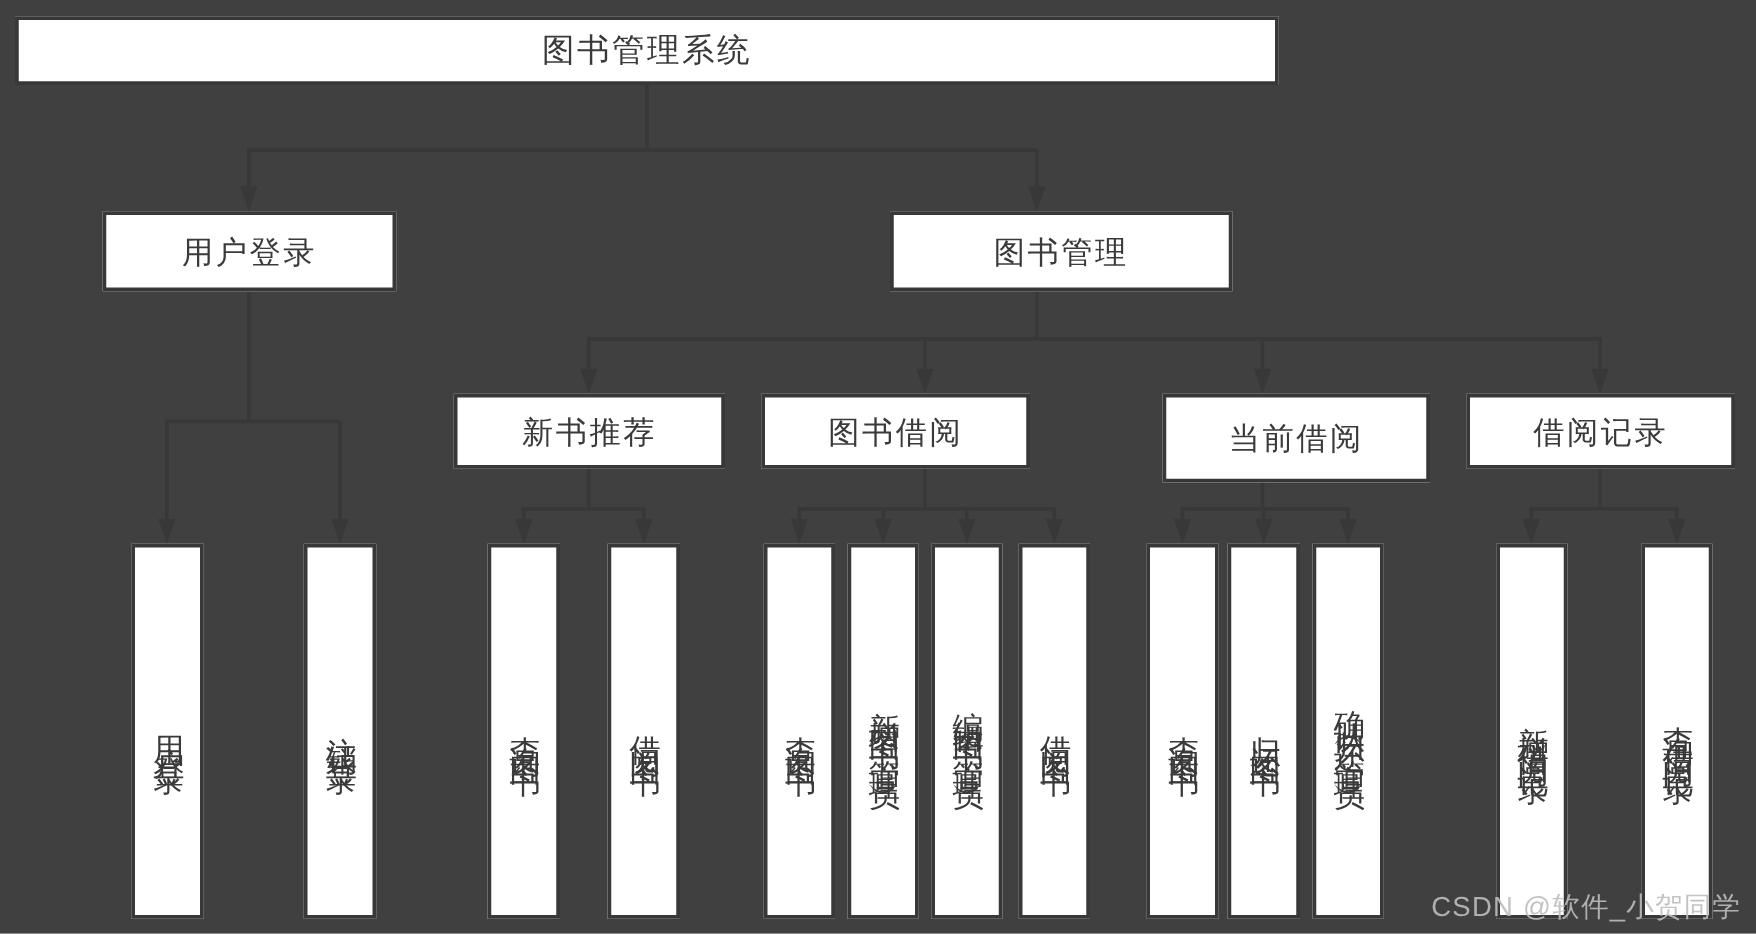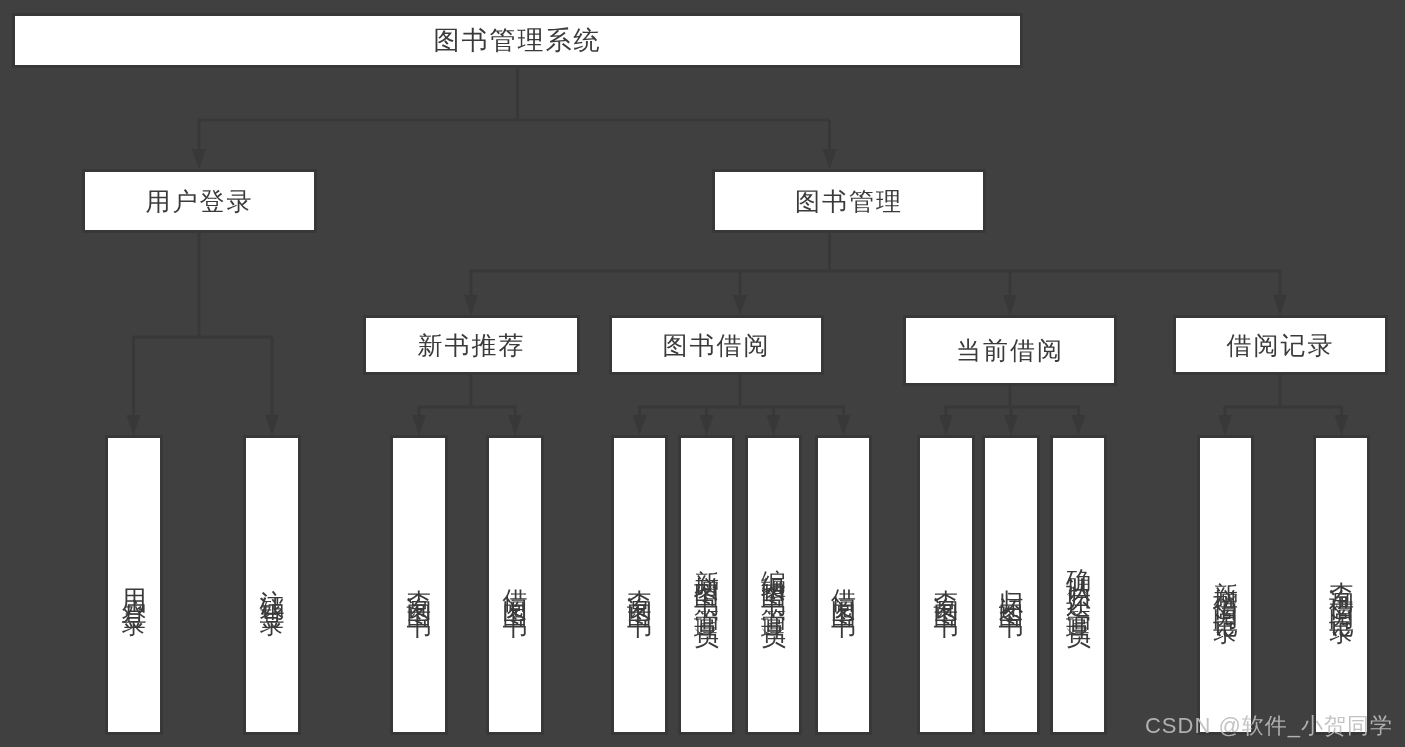--- a/index.html
+++ b/index.html
@@ -143,21 +143,21 @@
   <div class="box" style="left:712px; top:169px; width:274px; height:64px;">
     <span class="lbl">图书管理</span>
   </div>
 
   <div class="box" style="left:363px; top:315px; width:217px; height:60px;">
     <span class="lbl">新书推荐</span>
   </div>
   <div class="box" style="left:609px; top:315px; width:215px; height:60px;">
     <span class="lbl">图书借阅</span>
   </div>
-  <div class="box" style="left:903px; top:315px; width:214px; height:71px;">
+  <div class="box" style="left:930px; top:315px; width:214px; height:71px;">
     <span class="lbl">当前借阅</span>
   </div>
   <div class="box" style="left:1173px; top:315px; width:215px; height:60px;">
     <span class="lbl">借阅记录</span>
   </div>
 
   <div class="box leaf" style="left:105px; top:435px; width:58px; height:300px;">
     <span class="lbl">用户登录</span>
   </div>
   <div class="box leaf" style="left:243px; top:435px; width:58px; height:300px;">

